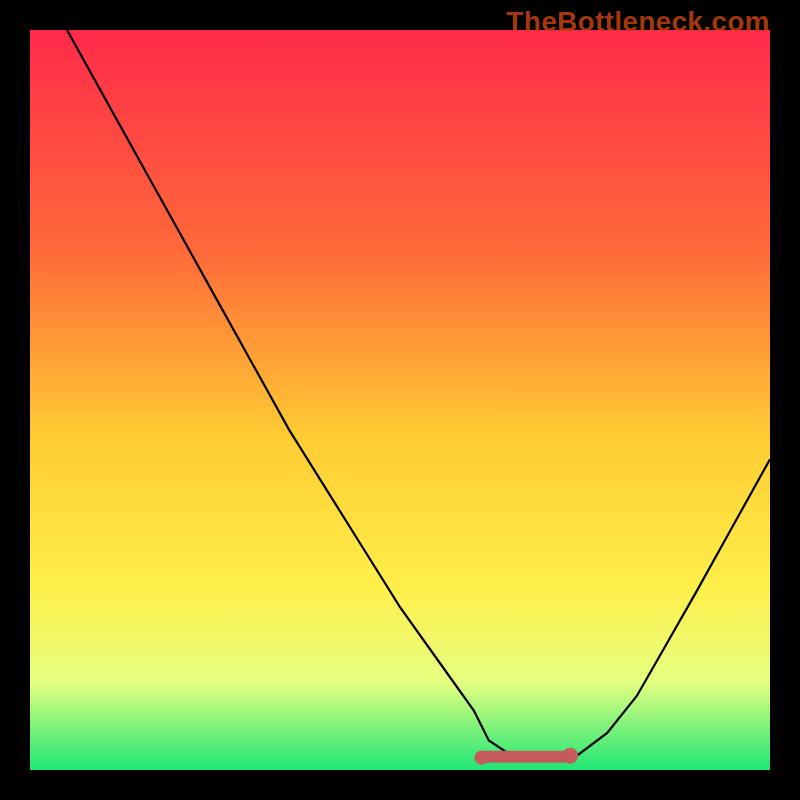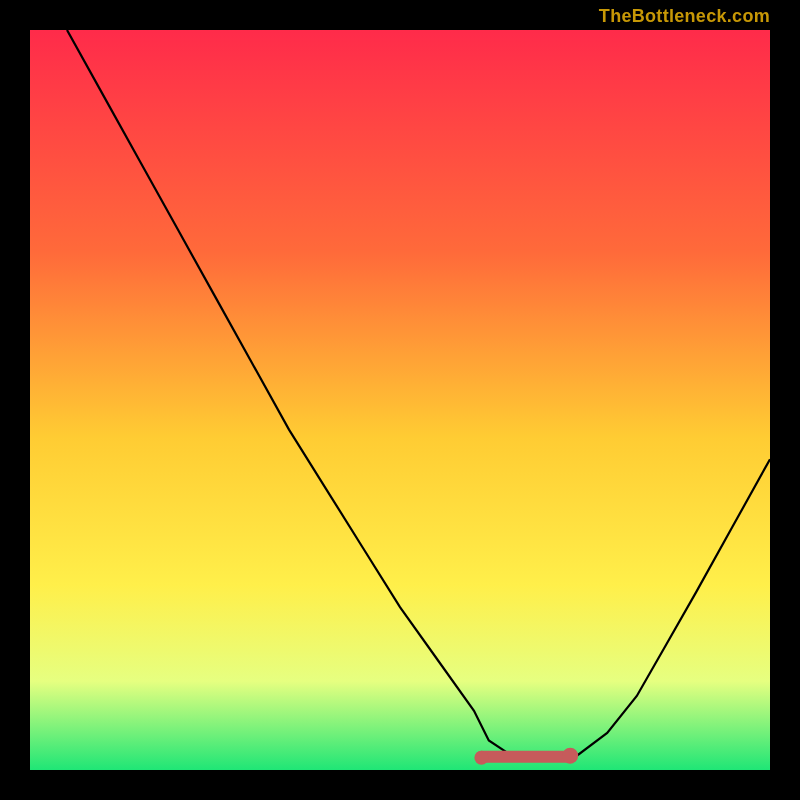--- a/index.html
+++ b/index.html
@@ -29,22 +29,22 @@
       var(--c2) 55%,
       var(--c3) 75%,
       var(--c4) 88%,
       var(--c5) 100%
     );
   }
   .watermark {
     position: absolute;
     top: 6px;
     right: 30px;
-    color: #eab308;
-    font-size: 18px;
+    color: #c2410c;
+    font-size: 28px;
     font-weight: 600;
     letter-spacing: 0.3px;
     opacity: 0.85;
     z-index: 5;
   }
   svg.curve {
     position: absolute;
     left: 30px;
     top: 30px;
     width: 740px;

